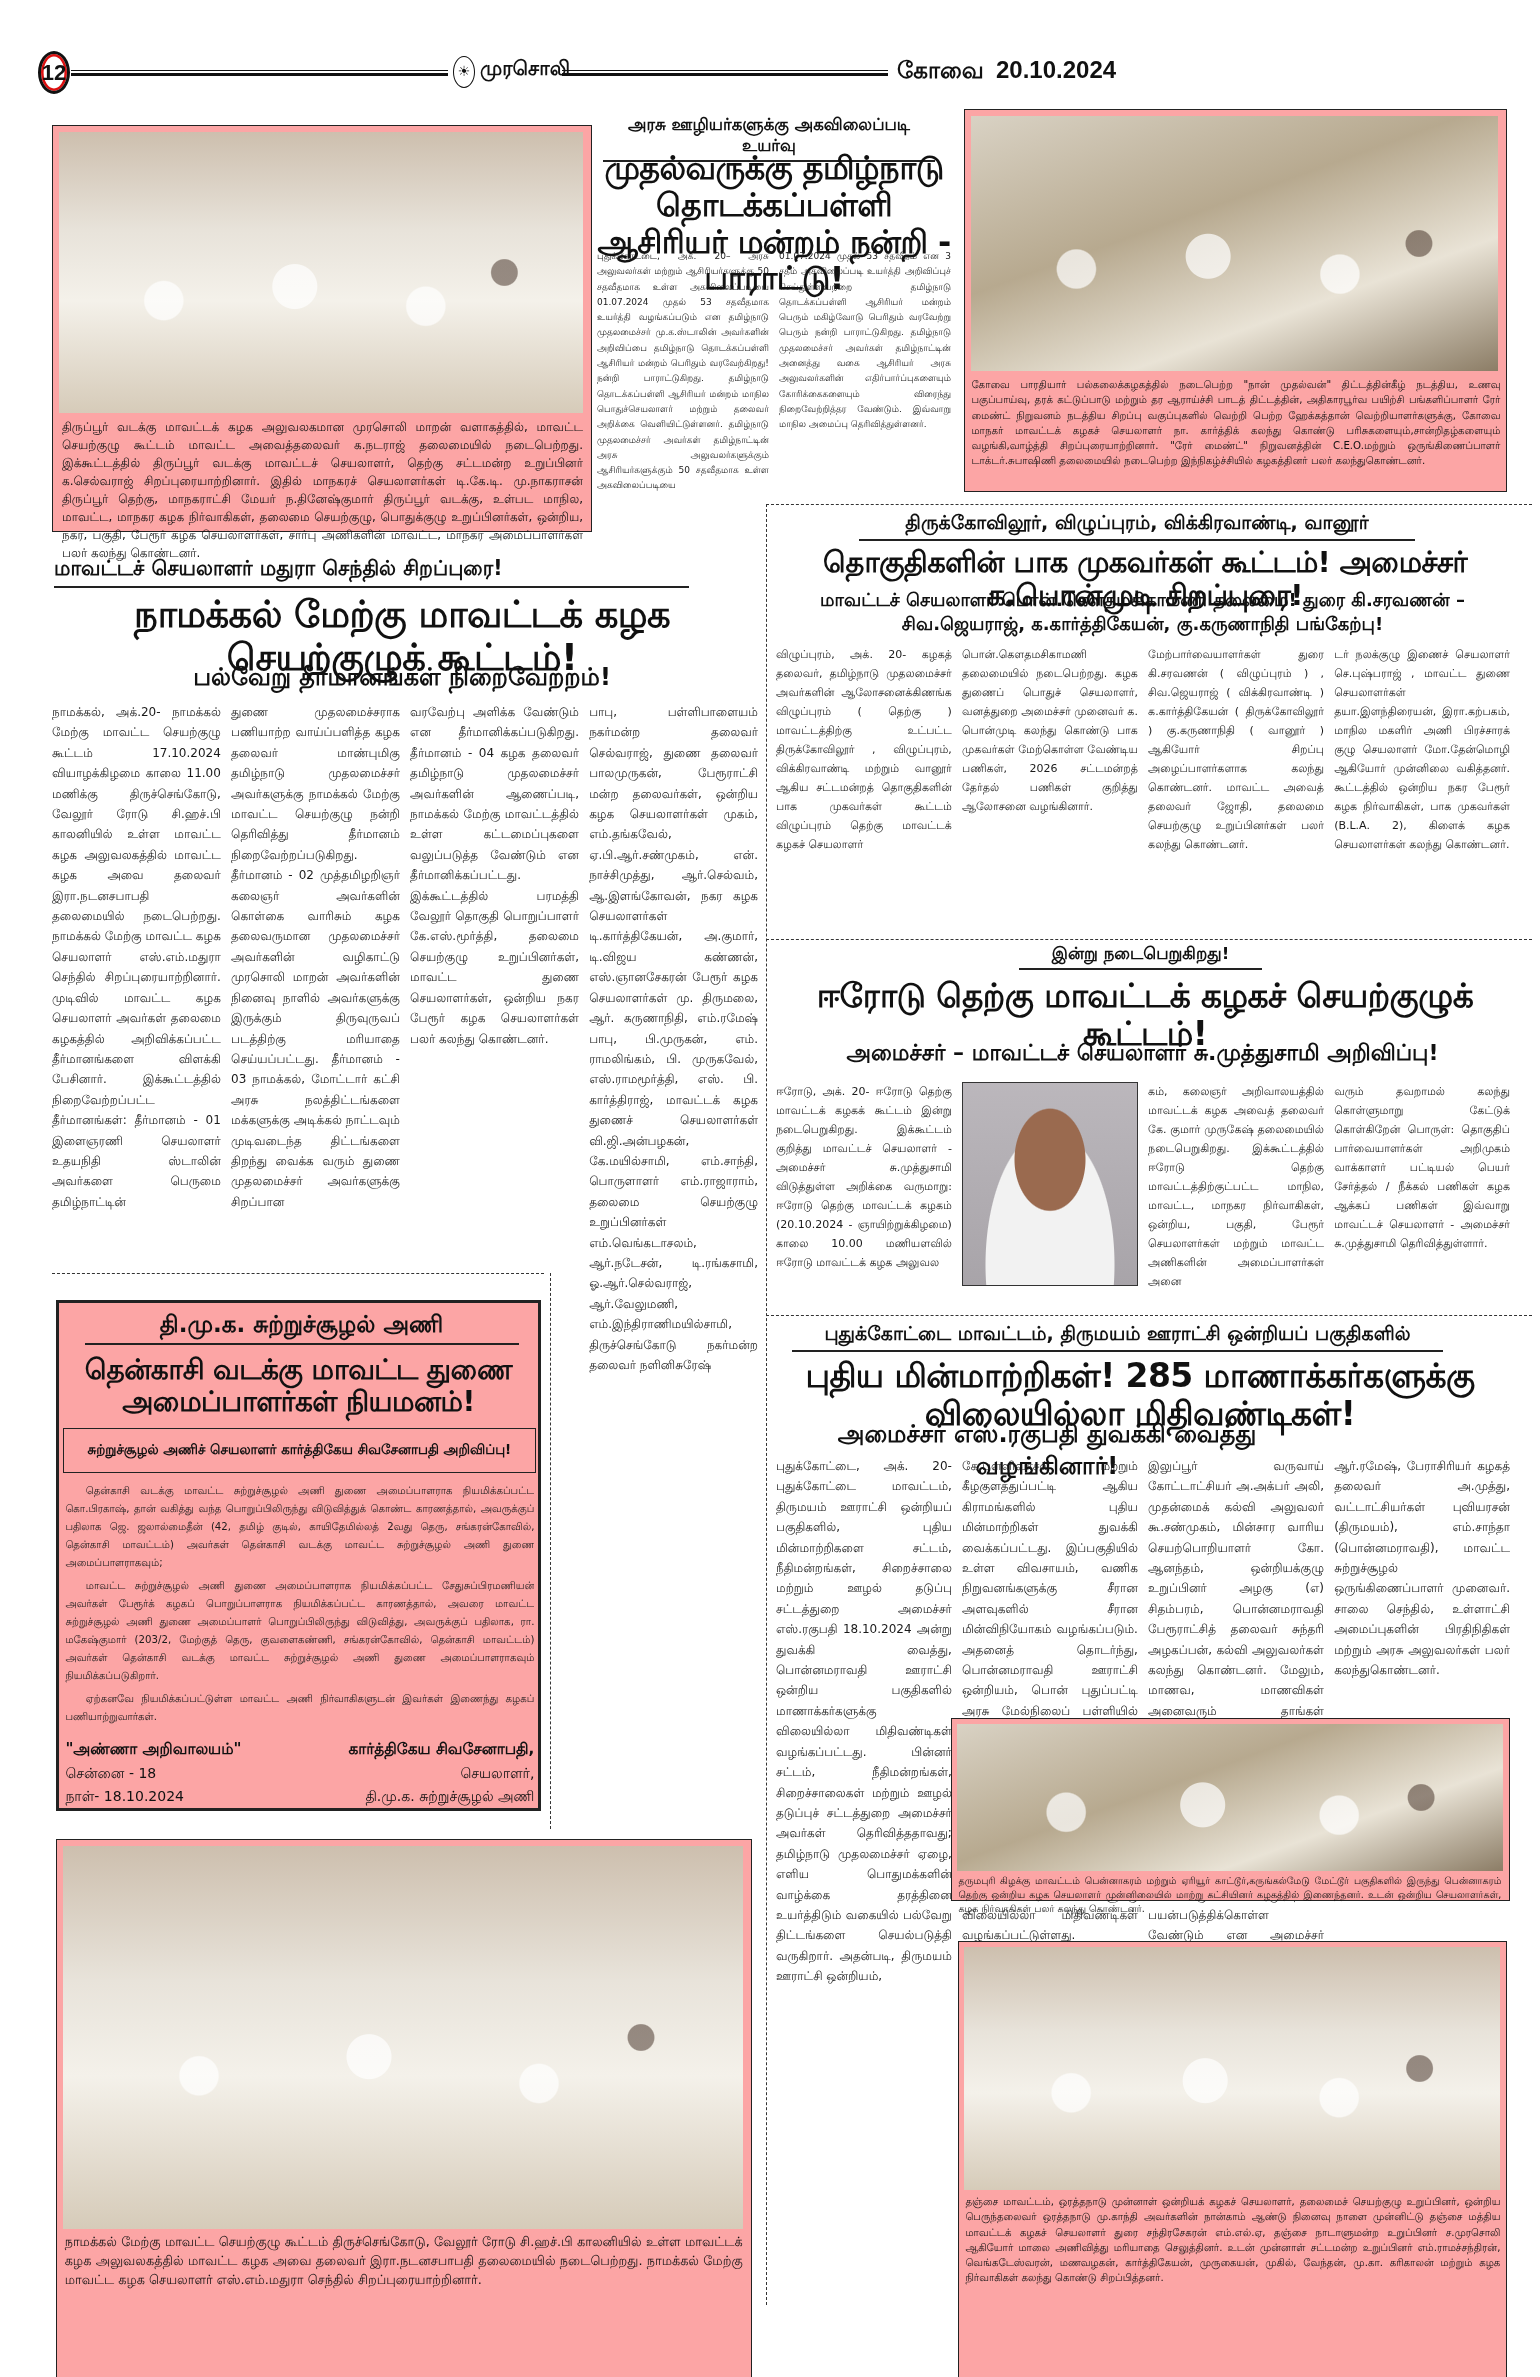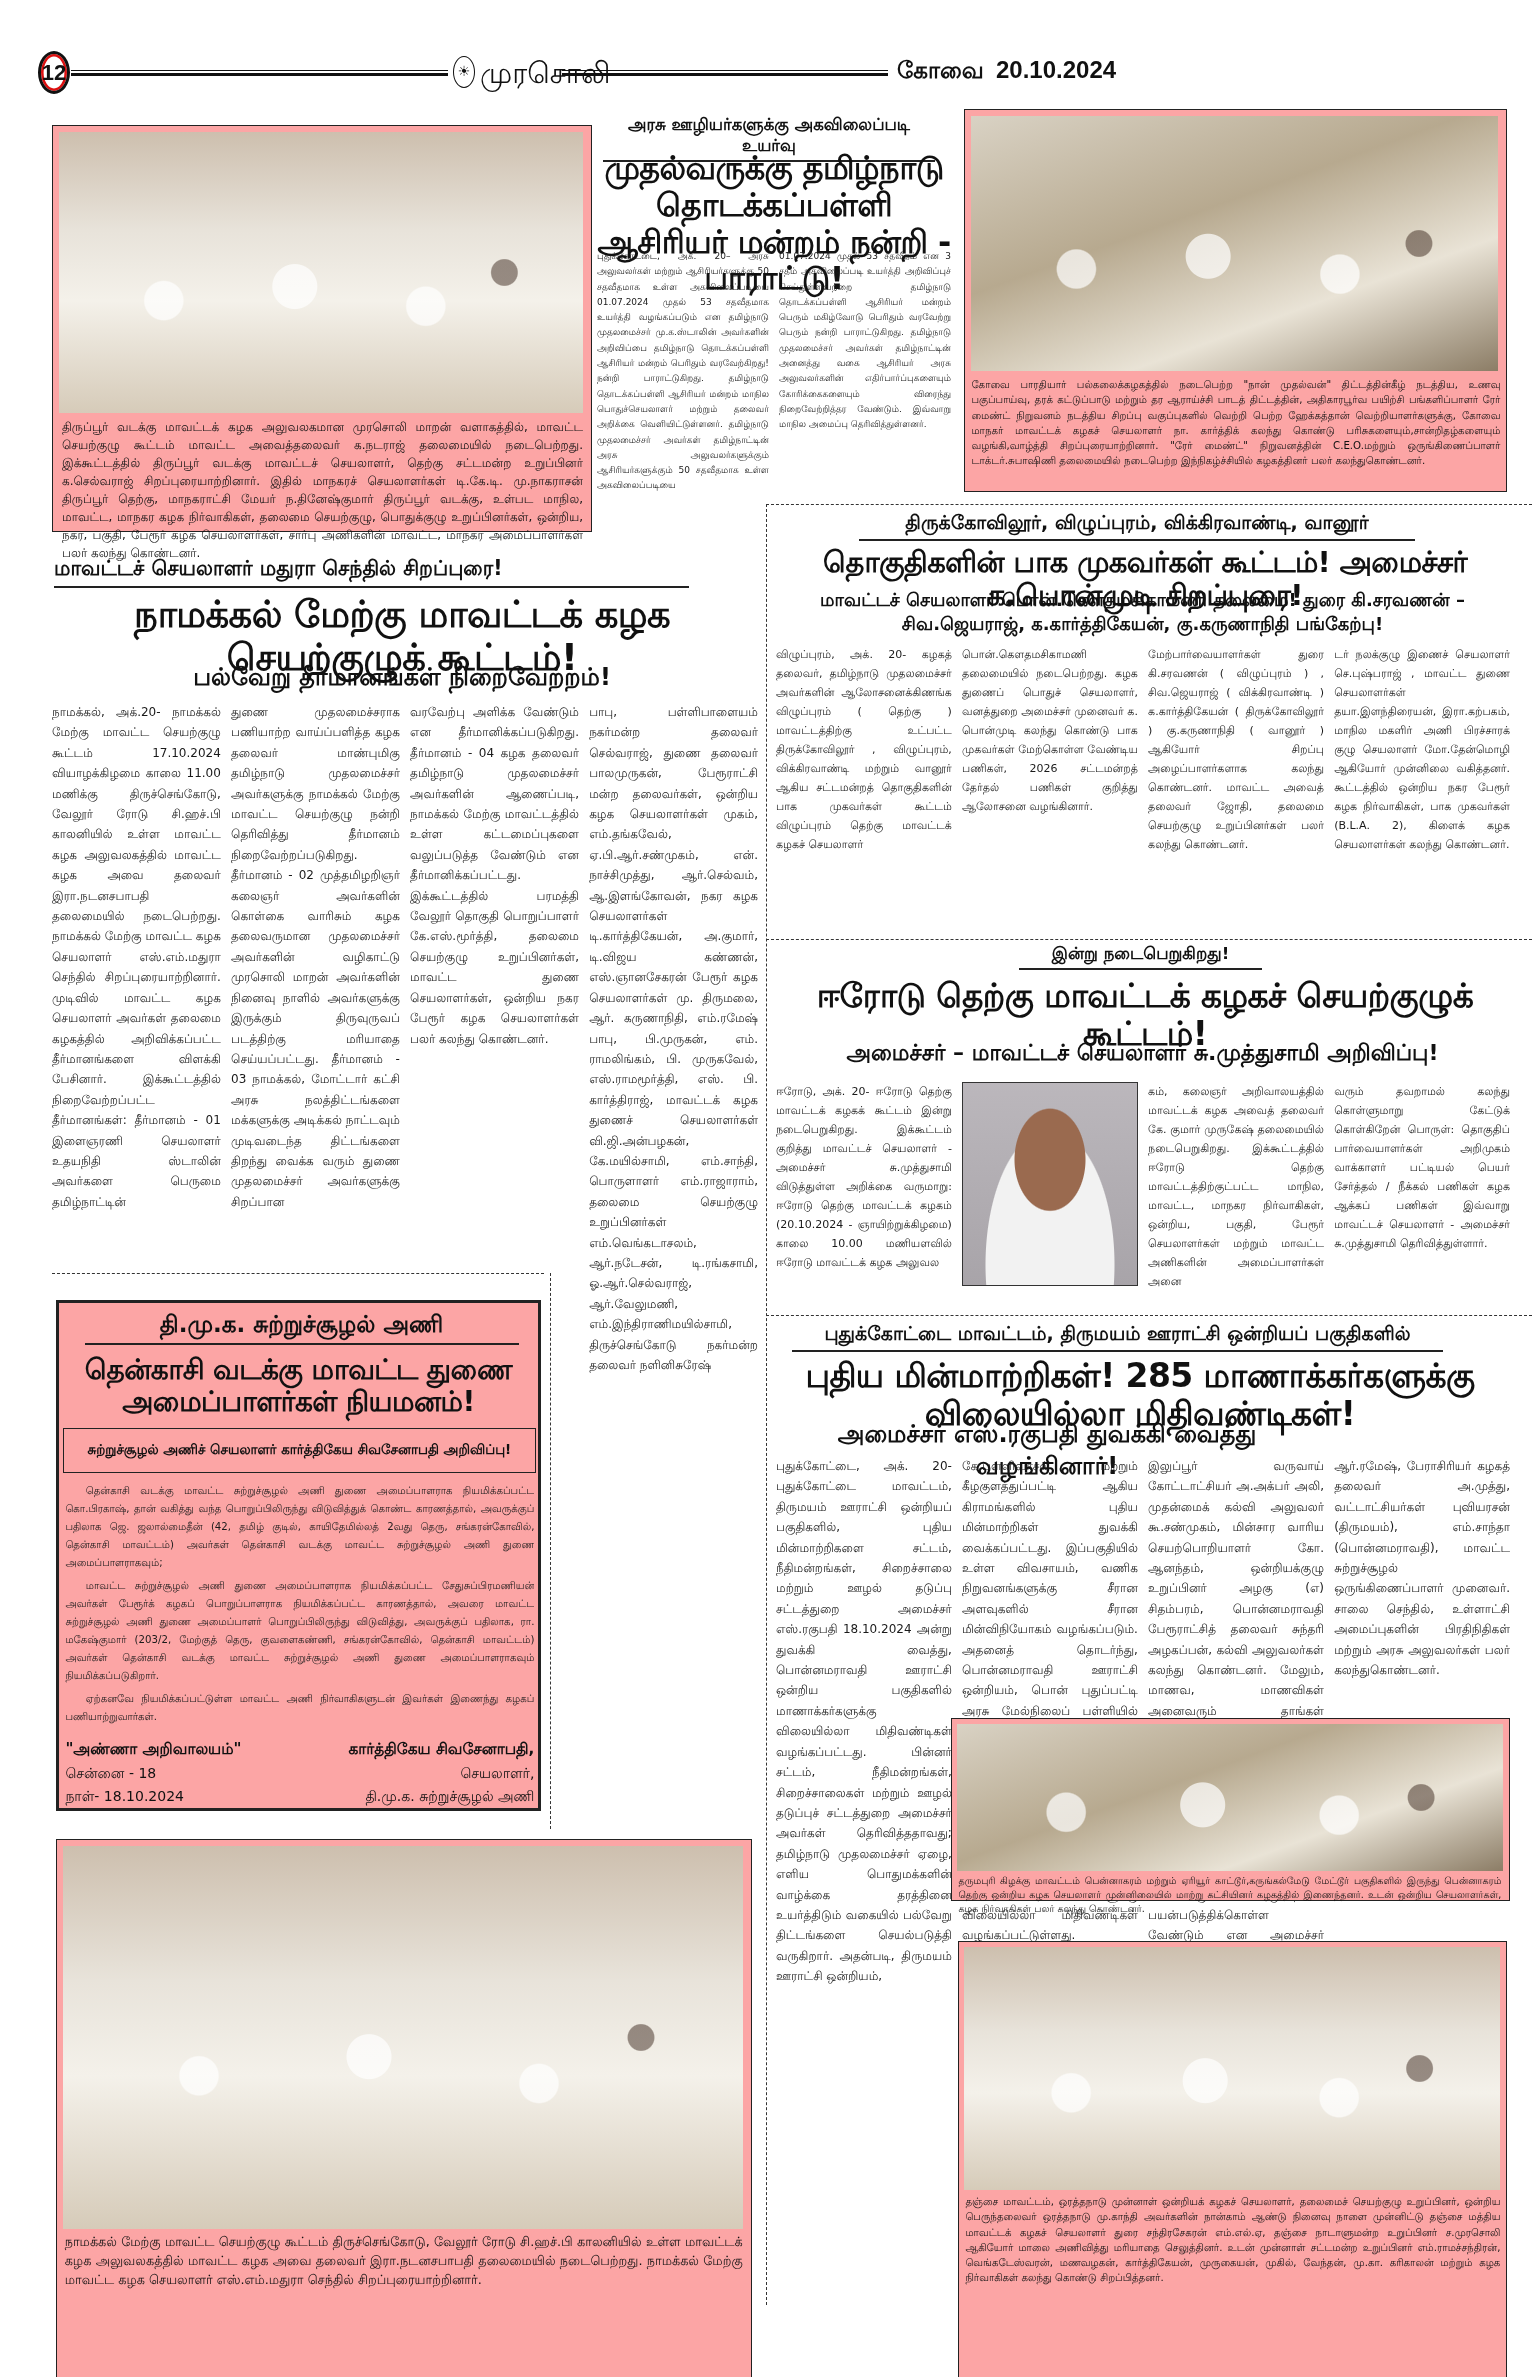--- a/index.html
+++ b/index.html
@@ -10,21 +10,21 @@
 
   
   .masthead { position: absolute; left: 38px; top: 51px; width: 1469px; height: 57px; }
   .page-num { position: absolute; left: 0; top: 0; width: 32px; height: 43px; border-radius: 50%;
     border: 3.2px solid #111; box-shadow: inset 0 0 0 2.6px #d11; background: #fff;
     font-family: "Liberation Sans", sans-serif; font-weight: bold; font-size: 22px; line-height: 37px; text-align: center; }
   .rule { position: absolute; height: 6.4px; border-top: 1.3px solid #111; border-bottom: 3.2px solid #111; top: 19px; }
   .rule.r1 { left: 33px; width: 377px; }
   .rule.r2 { left: 524px; width: 326px; }
   .logo { position: absolute; left: 415px; top: 5.1px; width: 22px; height: 32px; border: 1.9px solid #111; border-radius: 50%; text-align: center; font-size: 14px; line-height: 28px; }
-  .paper-name { position: absolute; left: 442px; top: 6.4px; font-size: 29px; font-weight: normal; font-family: "Liberation Sans", sans-serif; }
+  .paper-name { position: absolute; left: 442px; top: 6.4px; font-size: 20px; font-weight: bold; font-family: "Liberation Sans", sans-serif; }
   .edition { position: absolute; left: 859px; top: 6.4px; font-size: 23px; font-weight: bold; font-family: "Liberation Sans", sans-serif; }
   .date { position: absolute; left: 958px; top: 5.1px; font-size: 24px; font-weight: bold; font-family: "Liberation Sans", sans-serif; }
 
   
   .box { position: absolute; border: 1.9px solid #222; background: #fca5a5; }
   .dashed-v { position: absolute; border-left: 1.9px dashed #333; }
   .dashed-h { position: absolute; border-top: 1.9px dashed #333; }
   .photo { position: absolute; background: linear-gradient(160deg, #d9d2c4 0%, #b7a98f 40%, #e9e3d6 70%, #8c7d66 100%); overflow: hidden; }
   .photo::after { content: ""; position: absolute; inset: 0; background:
       radial-gradient(circle at 20% 60%, rgba(255,255,255,.7) 0 19px, transparent 20.4px),

